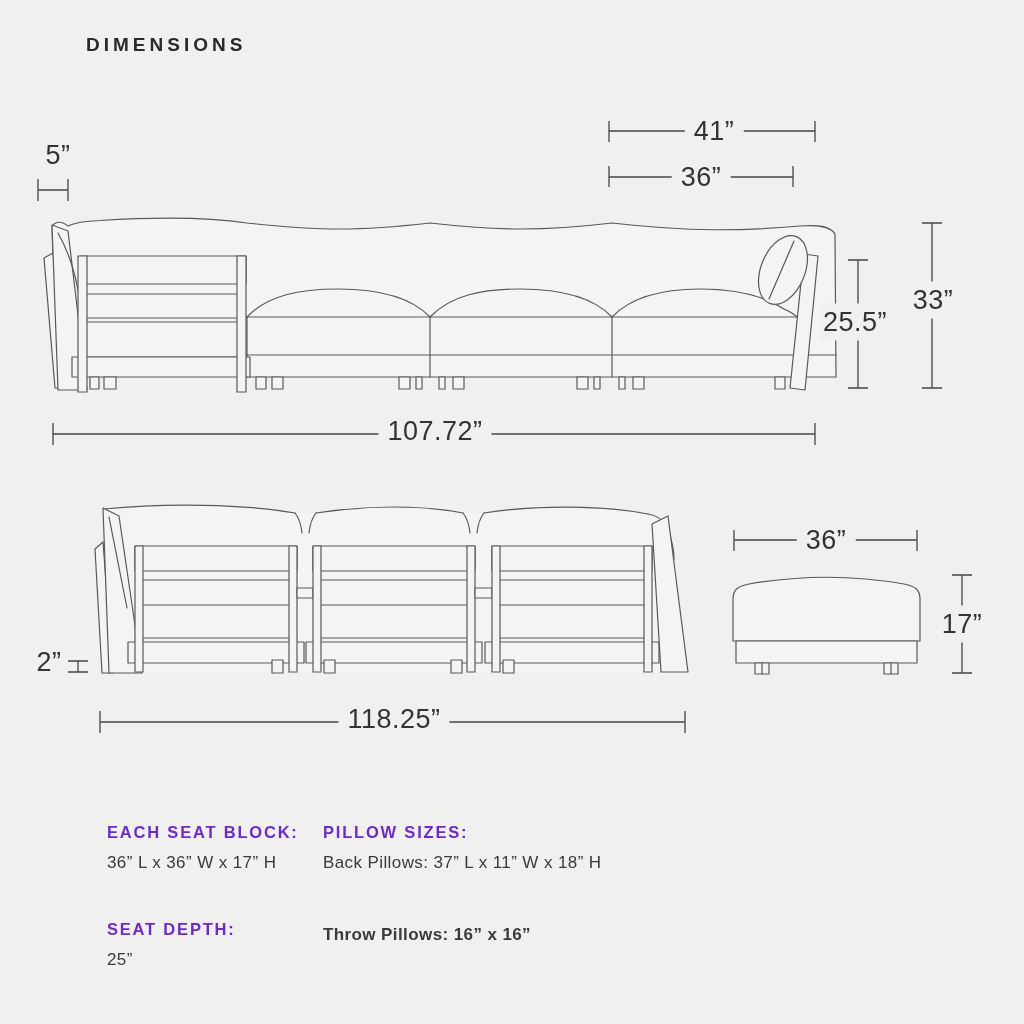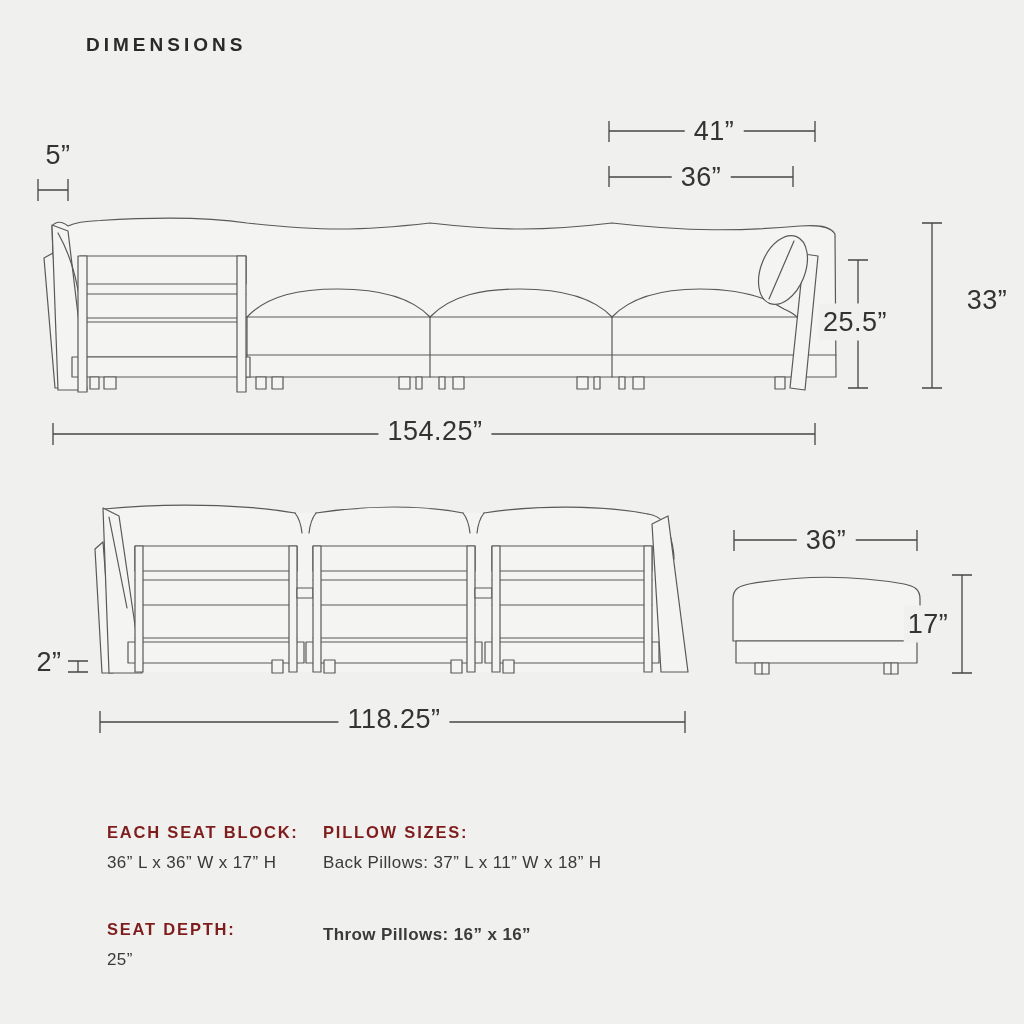--- a/index.html
+++ b/index.html
@@ -26,21 +26,21 @@
   .dim-label{
     position:absolute;transform:translate(-50%,-50%);
     font-size:27px;color:#333;letter-spacing:0.5px;
     background:var(--bg);padding:1px 9px;white-space:nowrap;
     line-height:1;
   }
   .dim-label.vert{padding:5px 4px;}
   .dim-label.free{background:transparent;padding:0;}
   .spec-label{
     position:absolute;font-size:16.5px;font-weight:bold;
-    letter-spacing:1.8px;color:#7f1d1d;white-space:nowrap;
+    letter-spacing:1.8px;color:#6d28d9;white-space:nowrap;
   }
   .spec-value{
     position:absolute;font-size:17px;color:var(--body);
     letter-spacing:0.4px;white-space:nowrap;
   }
 </style>
 </head>
 <body>
 
 <div id="canvas">
@@ -206,27 +206,27 @@
           <path d="M 962 575 L 962 673 M 952 575 L 972 575 M 952 673 L 972 673"></path>
         </g>
     </g>
   </svg>
 
   <div class="page-title">DIMENSIONS</div>
 
   <div class="dim-label free" style="left:58px;top:155px;">5”</div>
   <div class="dim-label" style="left:714px;top:131px;">41”</div>
   <div class="dim-label" style="left:701px;top:177px;">36”</div>
-  <div class="dim-label vert" style="left:987px;top:300px;">33”</div>
+  <div class="dim-label vert" style="left:933px;top:300px;">33”</div>
   <div class="dim-label vert" style="left:855px;top:322px;text-align:center;">25.5”</div>
-  <div class="dim-label" style="left:435px;top:431px;">154.25”</div>
+  <div class="dim-label" style="left:435px;top:431px;">107.72”</div>
   <div class="dim-label free" style="left:49px;top:662px;">2”</div>
   <div class="dim-label" style="left:394px;top:719px;">118.25”</div>
   <div class="dim-label" style="left:826px;top:540px;">36”</div>
-  <div class="dim-label vert" style="left:928px;top:624px;text-align:right;">17”</div>
+  <div class="dim-label vert" style="left:962px;top:624px;text-align:right;">17”</div>
 
   <div class="spec-label" style="left:107px;top:823px;">EACH SEAT BLOCK:</div>
   <div class="spec-value" style="left:107px;top:853px;">36” L x 36” W x 17” H</div>
   <div class="spec-label" style="left:107px;top:920px;">SEAT DEPTH:</div>
   <div class="spec-value" style="left:107px;top:950px;">25”</div>
 
   <div class="spec-label" style="left:323px;top:823px;">PILLOW SIZES:</div>
   <div class="spec-value" style="left:323px;top:853px;">Back Pillows: 37” L x 11” W x 18” H</div>
   <div class="spec-value" style="left:323px;top:925px;font-weight:bold;">Throw Pillows: 16” x 16”</div>
 

